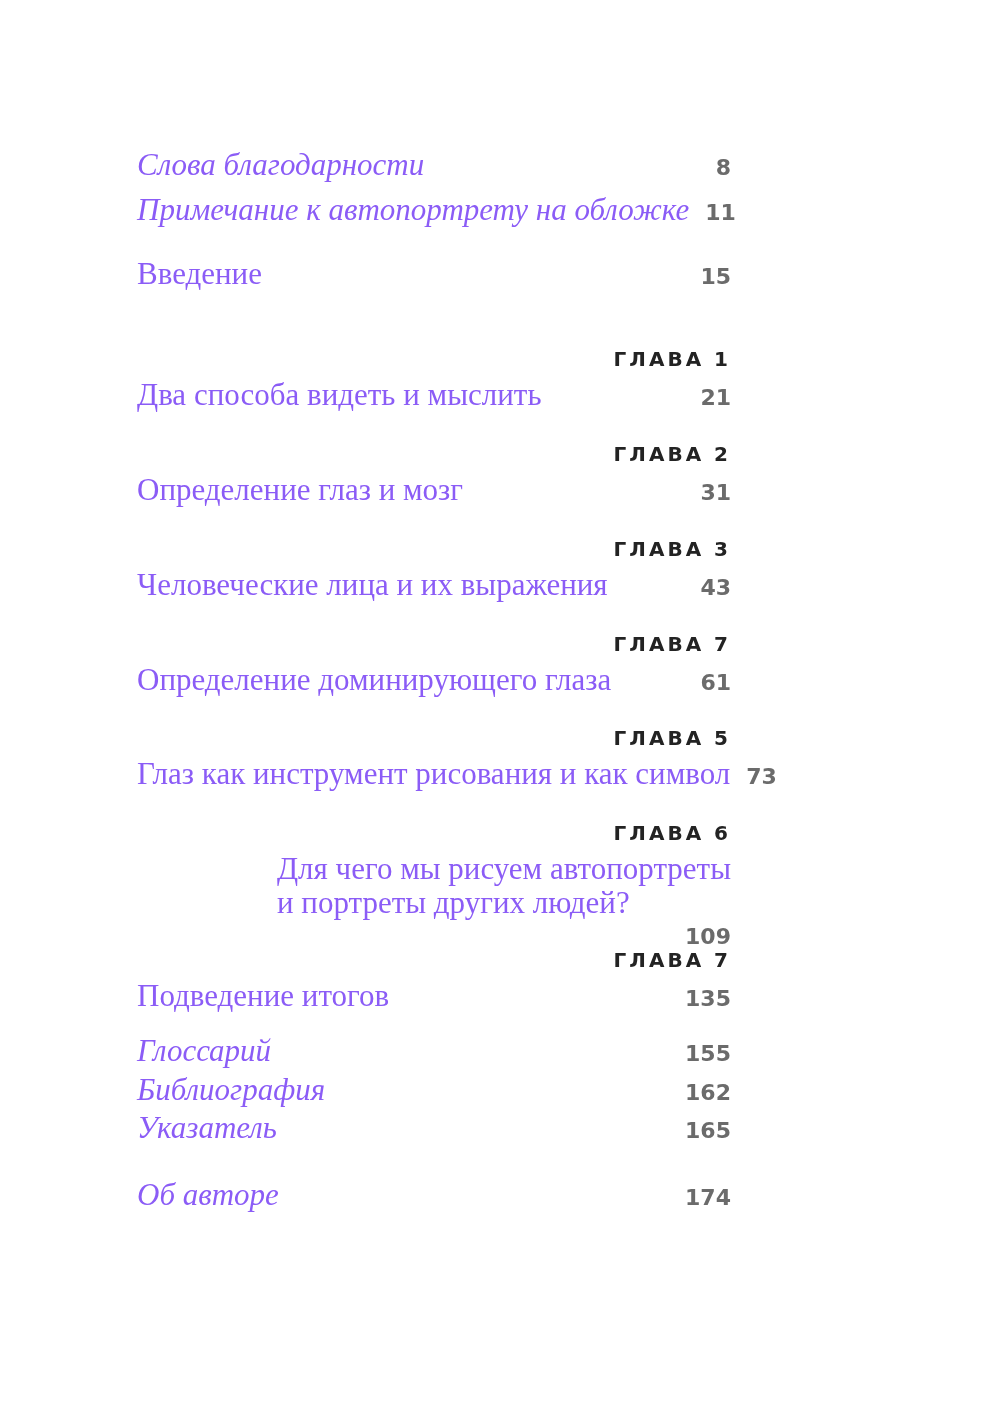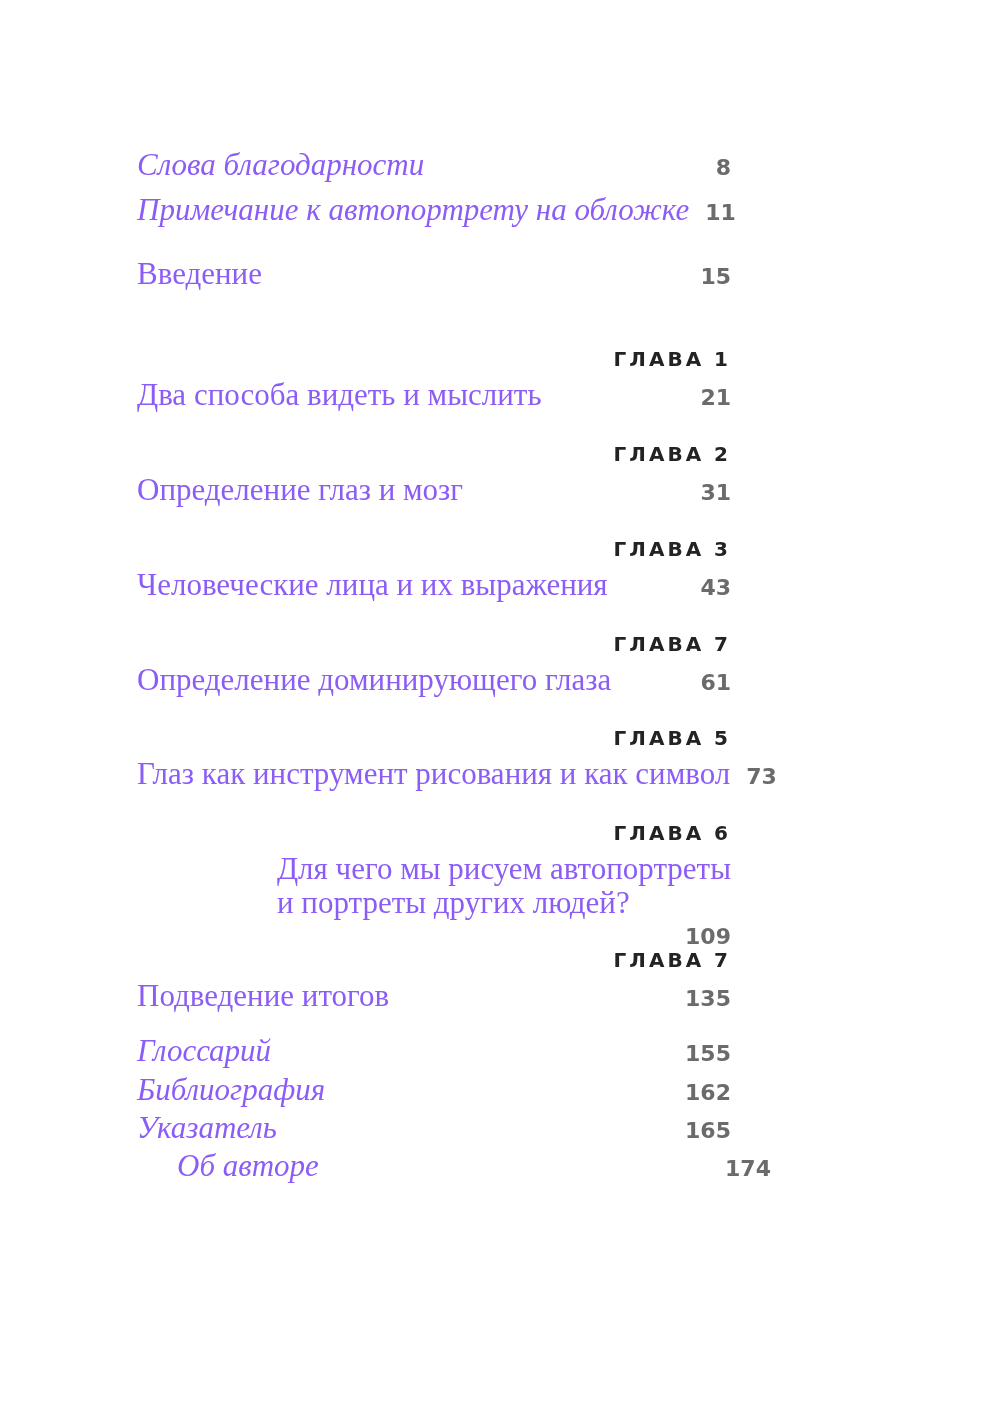--- a/index.html
+++ b/index.html
@@ -73,21 +73,21 @@
   .c-0 { top: 346px; }
   .c-1 { top: 441px; }
   .c-2 { top: 536px; }
   .c-3 { top: 631px; }
   .c-4 { top: 725px; }
   .c-5 { top: 820px; }
   .c-6 { top: 947px; }
   .r-back-0 { top: 1034px; }
   .r-back-1 { top: 1073px; }
   .r-back-2 { top: 1111px; }
-  .r-back-3 { top: 1149px; margin-left: 40px; }
+  .r-back-3 { top: 1178px; }
 </style>
 </head>
 <body>
 
 <div class="page">
 
   <div class="row italic r-front-0">
     <span class="entry-title">Слова благодарности</span>
     <span class="pagenum">8</span>
   </div>

